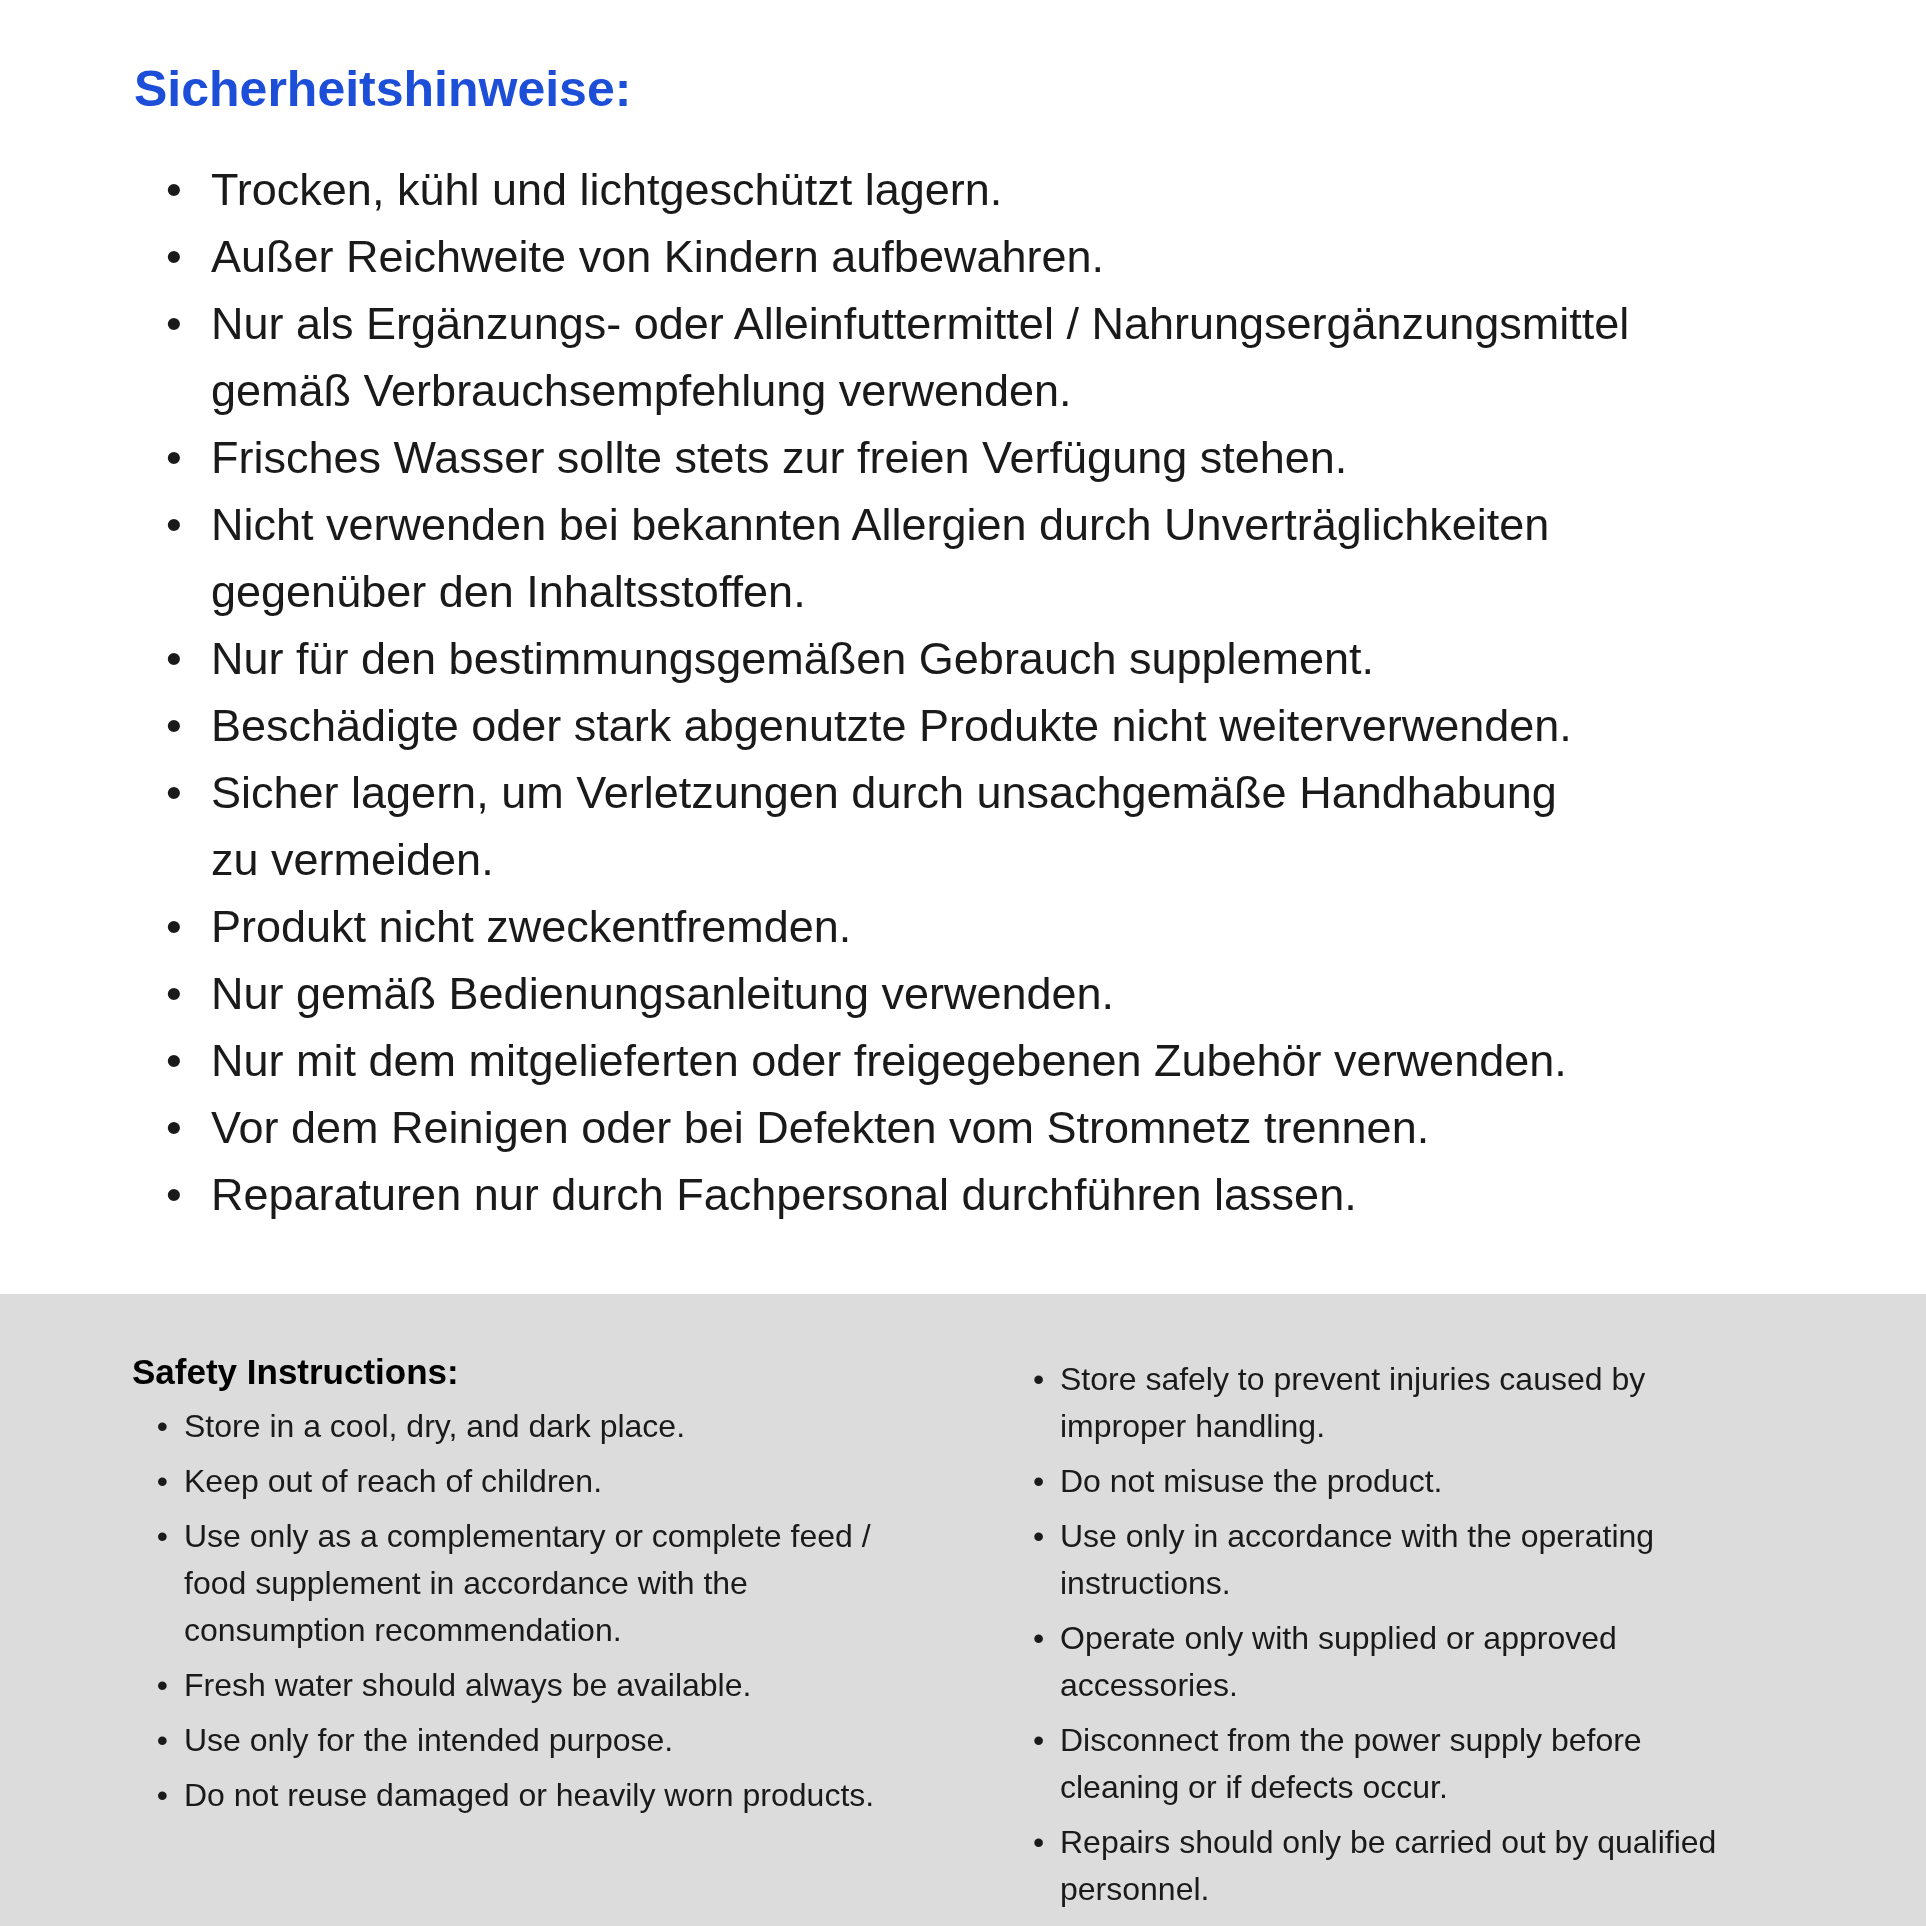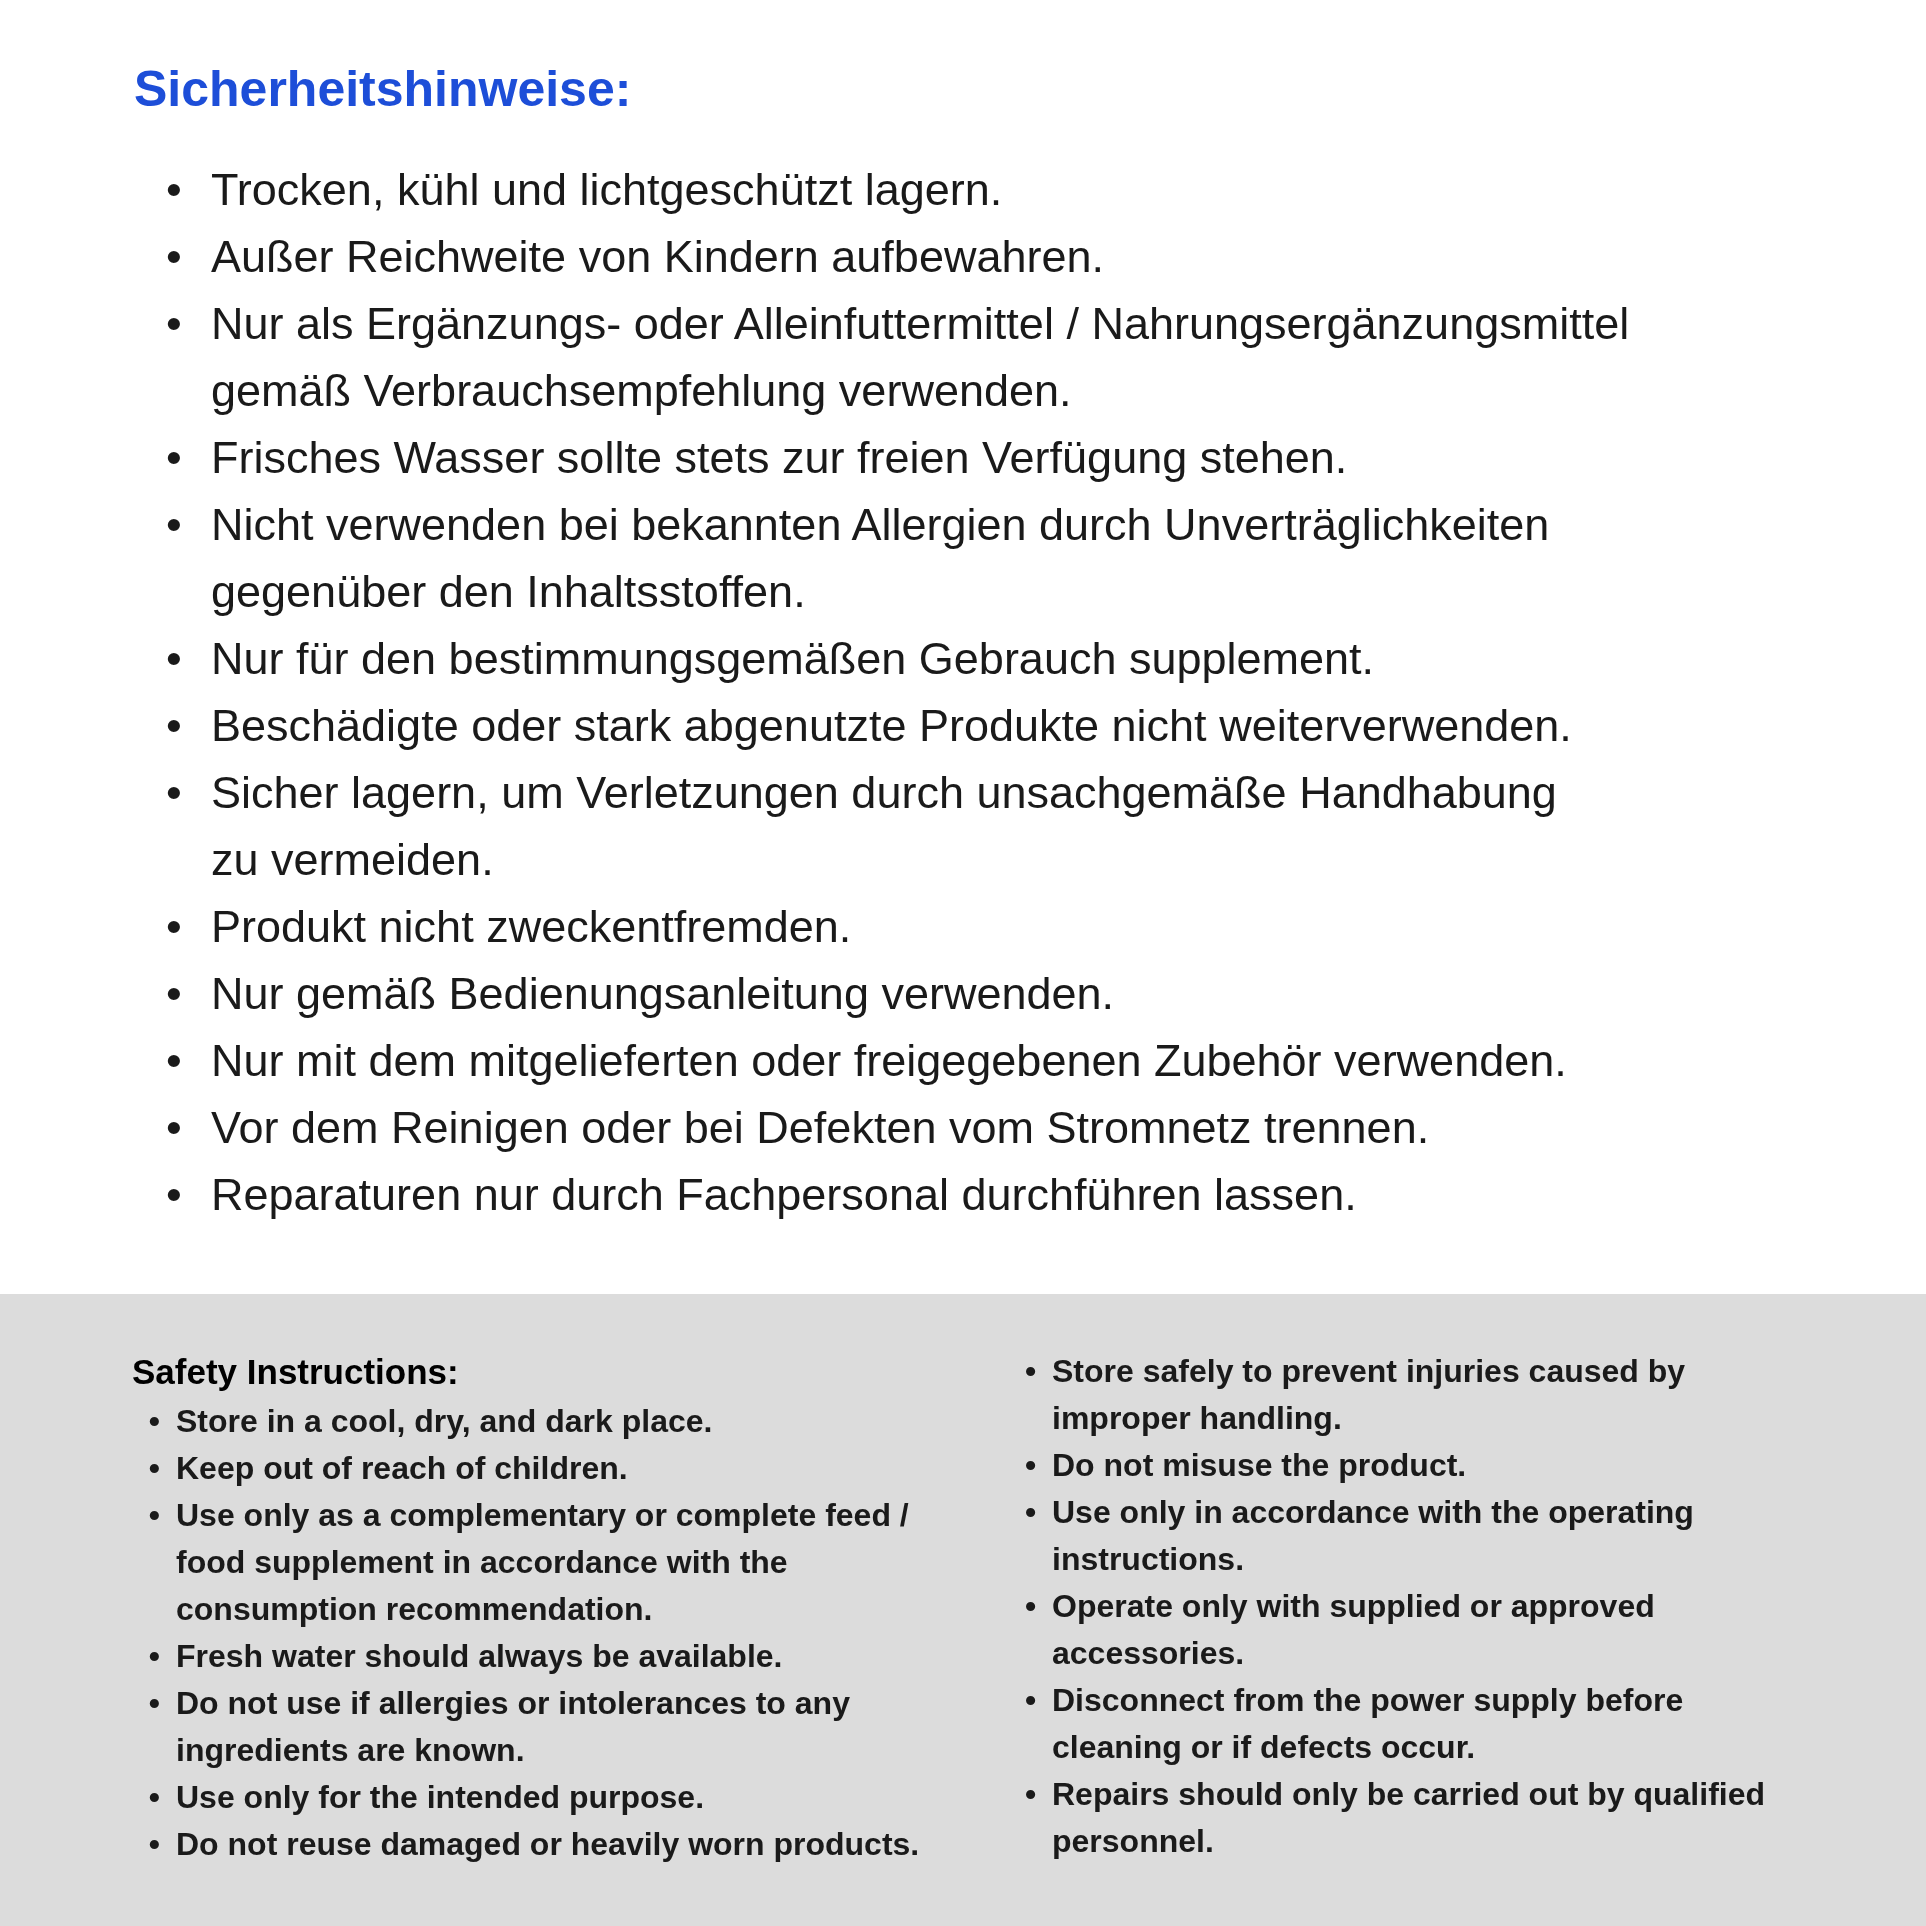--- a/index.html
+++ b/index.html
@@ -86,22 +86,21 @@
     font-size: 32px;
     line-height: 47px;
   }
   .en-list.no-heading {
     margin-top: 0;
   }
   .en-list li {
     position: relative;
     padding-left: 44px;
     white-space: pre-line;
-    margin: 0;
-    font-weight: bold;
+    margin: 8px;
   }
   .en-list li::before {
     content: "\2022";
     position: absolute;
     left: 16.7px;
     top: 0;
   }
   .en-col-right .en-list li {
     padding-left: 27px;
   }
@@ -140,22 +139,20 @@
 
     <div class="en-col-left">
       <h2 class="en-heading">Safety Instructions:</h2>
       <ul class="en-list">
         <li>Store in a cool, dry, and dark place.</li>
         <li>Keep out of reach of children.</li>
         <li>Use only as a complementary or complete feed /
 food supplement in accordance with the
 consumption recommendation.</li>
         <li>Fresh water should always be available.</li>
-        <li>Do not use if allergies or intolerances to any
-ingredients are known.</li>
         <li>Use only for the intended purpose.</li>
         <li>Do not reuse damaged or heavily worn products.</li>
       </ul>
     </div>
 
     <div class="en-col-right">
       <ul class="en-list no-heading">
         <li>Store safely to prevent injuries caused by
 improper handling.</li>
         <li>Do not misuse the product.</li>

